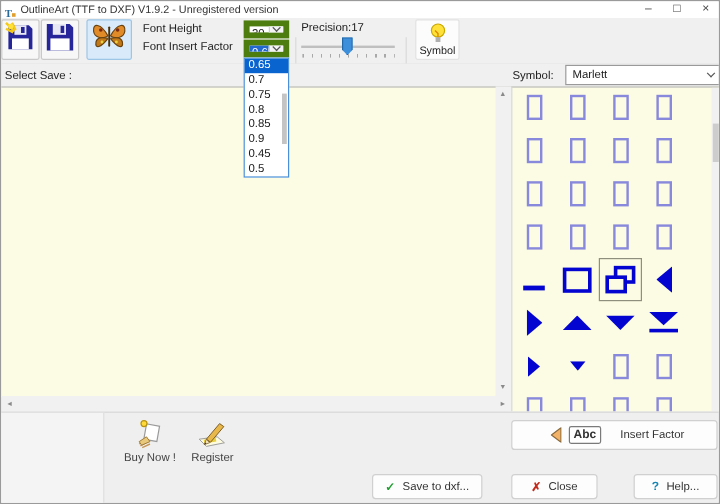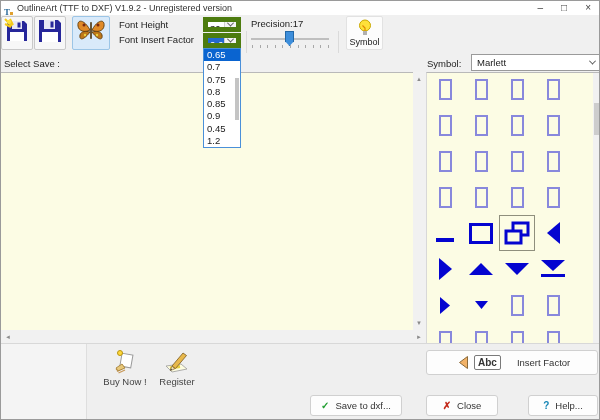--- a/index.html
+++ b/index.html
@@ -201,21 +201,21 @@
 
   <div class="dropdown" style="height:100px;" id="dd-list">
     <div class="dd-scroll"></div>
   <div class="dd-item sel">0.65</div>
       <div class="dd-item">0.7</div>
       <div class="dd-item">0.75</div>
       <div class="dd-item">0.8</div>
       <div class="dd-item">0.85</div>
       <div class="dd-item">0.9</div>
       <div class="dd-item">0.45</div>
-      <div class="dd-item">1.2</div>
+      <div class="dd-item">0.5</div>
     </div>
 
   <div class="canvas"></div>
 
   <div class="sb" style="left:412px;top:71px;width:13px;height:258px;">
     <span class="sba" style="left:3px;top:4px;">▲</span>
     <span class="sba" style="left:3px;bottom:4px;">▼</span>
   </div>
 
   <div class="sb" style="left:0;top:329px;width:425px;height:13px;">

